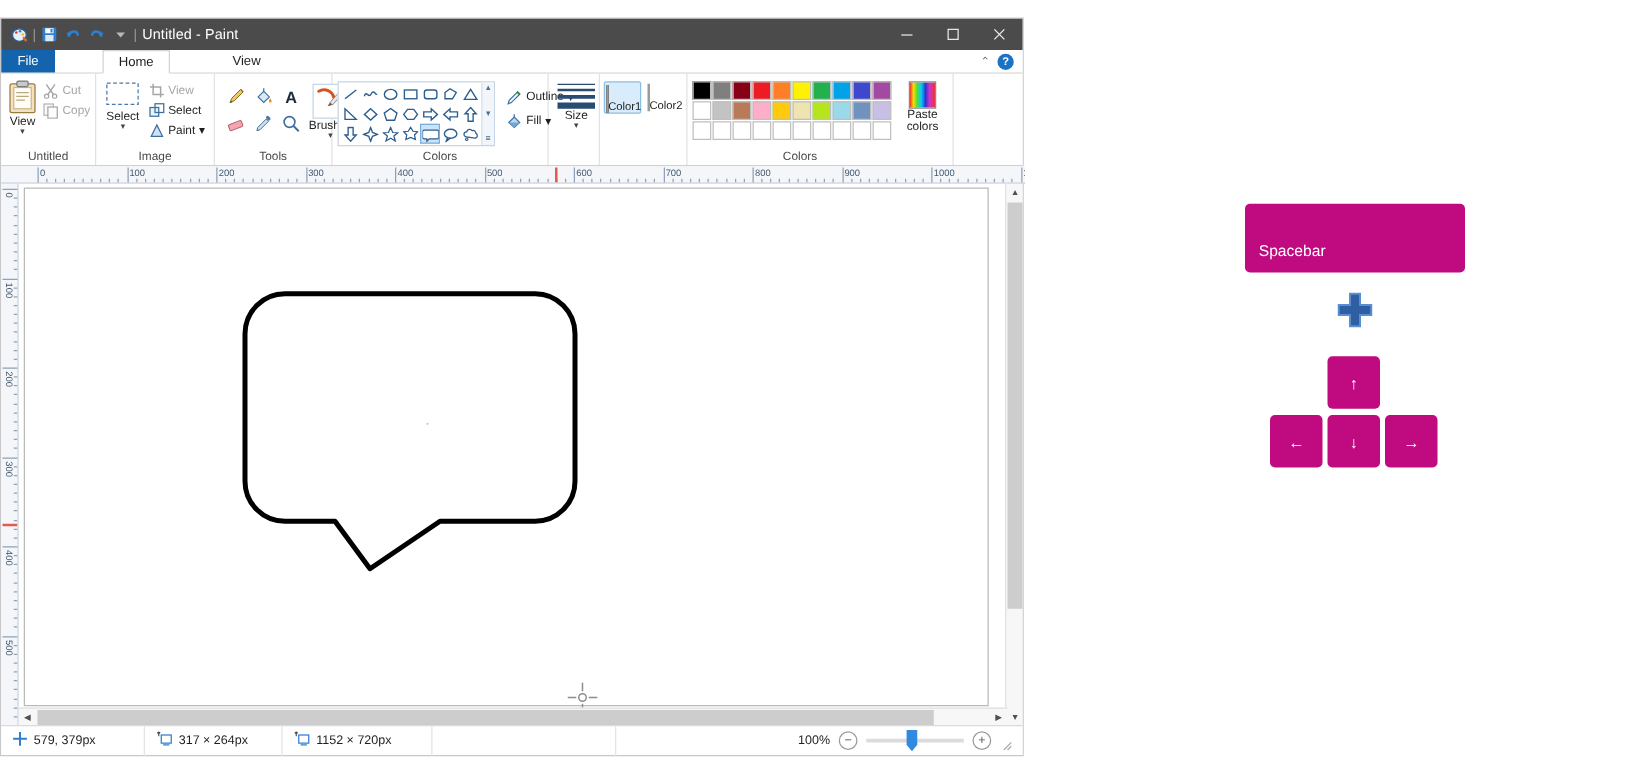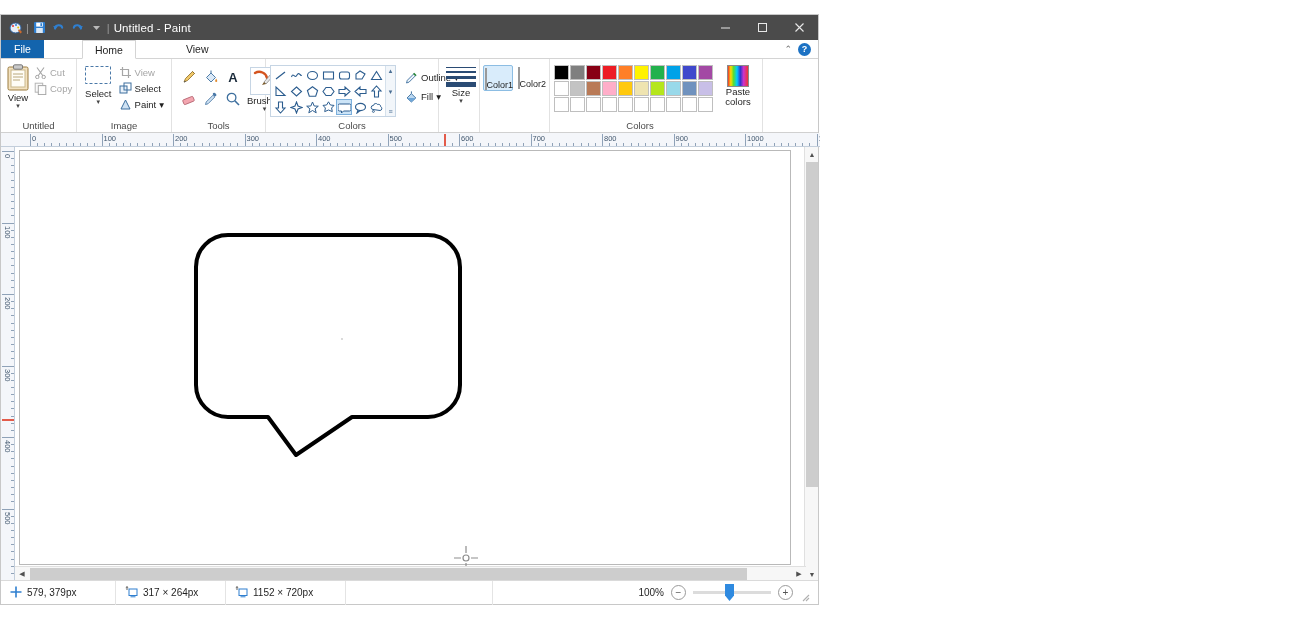--- a/index.html
+++ b/index.html
@@ -852,15 +852,37 @@
           <svg width="10" height="10" viewBox="0 0 10 10">
               <path d="M9 3 L3 9 M9 6 L6 9" stroke="#b0b0b0" stroke-width="1.1"></path>
             </svg>
         </span>
       </div>
     </div>
   </div>
 
   <div class="right">
 
+    <div class="keys">
+      <div class="key space">
+        <span class="klabel">Spacebar</span>
+      </div>
+      <span class="plus">
+        <svg width="30" height="30" viewBox="0 0 30 30">
+          <path d="M11 2 H19 V11 H28 V19 H19 V28 H11 V19 H2 V11 H11 Z" fill="#2e5fa3" stroke="#5b8ed0" stroke-width="1.6"></path>
+        </svg>
+      </span>
+      <div class="key arrow up">
+        <span class="klabel ar">↑</span>
+      </div>
+      <div class="key arrow left">
+        <span class="klabel ar">←</span>
+      </div>
+      <div class="key arrow down">
+        <span class="klabel ar">↓</span>
+      </div>
+      <div class="key arrow right">
+        <span class="klabel ar">→</span>
+      </div>
+    </div>
 
   </div>
 </div>
 
 </body></html>

